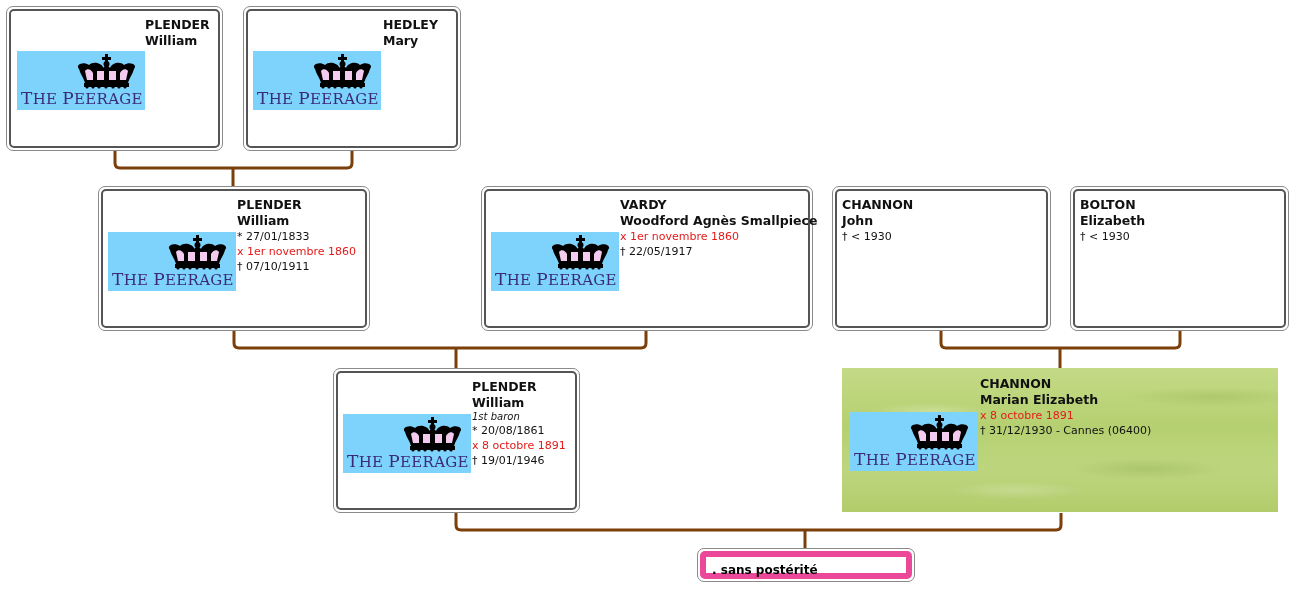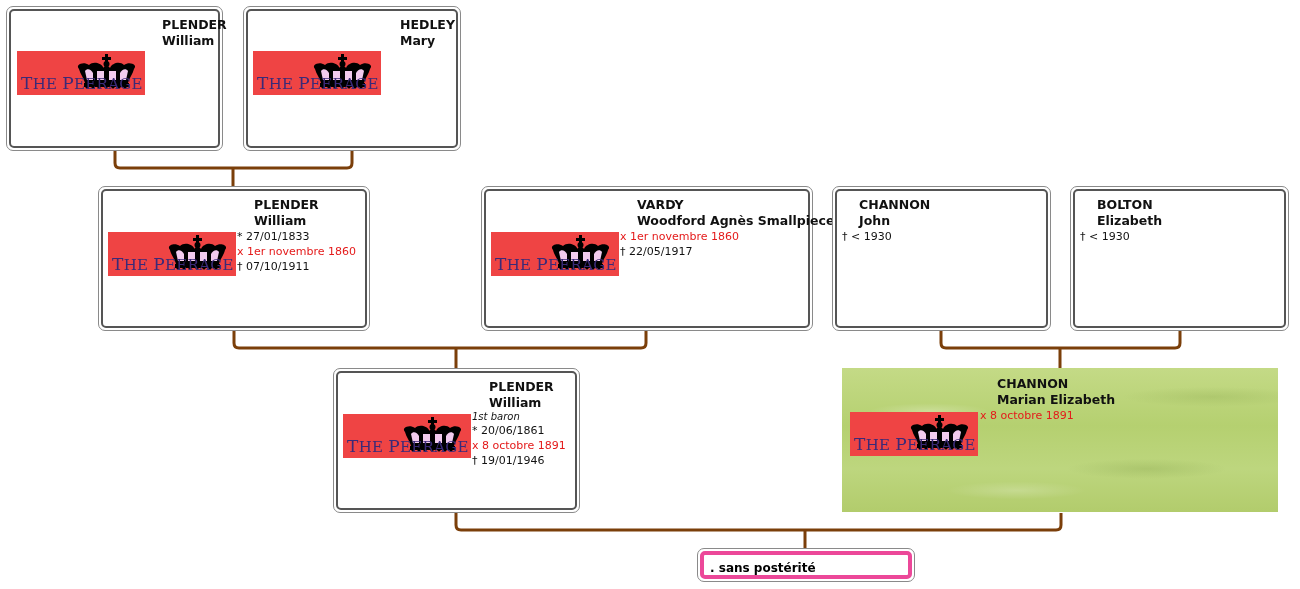--- a/index.html
+++ b/index.html
@@ -18,38 +18,38 @@
   .box.green .inner {
     border: none; border-radius: 0;
     background:
       radial-gradient(ellipse 60px 8px at 20% 30%, rgba(255,255,255,0.25), transparent),
       radial-gradient(ellipse 80px 10px at 70% 70%, rgba(120,150,60,0.25), transparent),
       radial-gradient(ellipse 70px 9px at 40% 85%, rgba(255,255,255,0.2), transparent),
       radial-gradient(ellipse 90px 10px at 85% 20%, rgba(120,150,60,0.2), transparent),
       linear-gradient(180deg, #c4da86 0%, #b5d070 40%, #bdd67e 70%, #b2cc6c 100%);
   }
   .logo {
-    position: absolute; width: 128px; height: 44px; background: #ef4444;
+    position: absolute; width: 128px; height: 59px; background: #7dd3fc;
   }
   .logo svg { position: absolute; left: 0; top: 0; }
   .logo .peerage {
     position: absolute; left: 4px; bottom: 2px;
     font-family: "DejaVu Serif", serif; color: #3a2a78; font-size: 15px;
     letter-spacing: 0.3px; white-space: nowrap;
   }
   .logo .peerage .big { font-size: 17px; }
   .txt { position: absolute; font-size: 12px; line-height: 16px; color: #111; white-space: nowrap; }
-  .txt .b { font-weight: bold; font-size: 12.5px; margin-left: 17px; }
+  .txt .b { font-weight: bold; font-size: 12.5px; }
   .txt .sm { font-size: 11px; line-height: 15px; }
   .txt .it { font-style: italic; font-size: 10px; line-height: 12px; }
   .txt .red { color: #e41a1a; }
   svg.links { position: absolute; left: 0; top: 0; }
   .descbox { position: absolute; box-sizing: border-box; border: 1px solid #8a8a8a;
              border-radius: 7px; padding: 2px; background: #fff; }
-  .descbox .inner { box-sizing: border-box; width: 100%; height: 100%; border: 4px solid #ec4899;
+  .descbox .inner { box-sizing: border-box; width: 100%; height: 100%; border: 6px solid #ec4899;
              border-radius: 5px; font-size: 12px; font-weight: bold; padding: 6px 6px; }
 </style>
 </head>
 <body>
 
 <svg class="links" width="1300" height="589">
   <g fill="none" stroke="#7b3f0a" stroke-width="3" stroke-linejoin="round">
     <path d="M115,151 V163 Q115,168 120,168 H347 Q352,168 352,163 V151 M233,168 V186"></path>
     <path d="M234,331 V343 Q234,348 239,348 H641 Q646,348 646,343 V331 M456,348 V368"></path>
     <path d="M941,331 V343 Q941,348 946,348 H1175 Q1180,348 1180,343 V331 M1060,348 V368"></path>
@@ -242,21 +242,21 @@
             <rect x="80" y="20" width="7" height="9"></rect>
             <rect x="92" y="20" width="7" height="9"></rect>
           </g>
         </svg>
         <div class="peerage"><span class="big">T</span><span>HE </span><span class="big">P</span><span>EERAGE</span></div>
       </div>
     <div class="txt" style="left:134px;top:6px;">
       <div class="b">PLENDER</div>
       <div class="b">William</div>
       <div class="it">1st baron</div>
-      <div class="sm">* 20/06/1861</div>
+      <div class="sm">* 20/08/1861</div>
       <div class="sm red">x 8 octobre 1891</div>
       <div class="sm">† 19/01/1946</div>
     </div>
   </div>
 </div>
 
 <div class="box green" style="left:842px;top:368px;width:436px;height:144px;">
   <div class="inner">
     <div class="logo" style="left:8px;top:44px;">
         <svg width="128" height="57">
@@ -280,19 +280,20 @@
             <rect x="80" y="20" width="7" height="9"></rect>
             <rect x="92" y="20" width="7" height="9"></rect>
           </g>
         </svg>
         <div class="peerage"><span class="big">T</span><span>HE </span><span class="big">P</span><span>EERAGE</span></div>
       </div>
     <div class="txt" style="left:138px;top:8px;">
       <div class="b">CHANNON</div>
       <div class="b">Marian Elizabeth</div>
       <div class="sm red">x 8 octobre 1891</div>
+      <div class="sm">† 31/12/1930  - Cannes (06400)</div>
     </div>
   </div>
 </div>
 
 <div class="descbox" style="left:697px;top:548px;width:218px;height:34px;">
   <div class="inner">. sans postérité</div>
 </div>
 
 </body></html>

